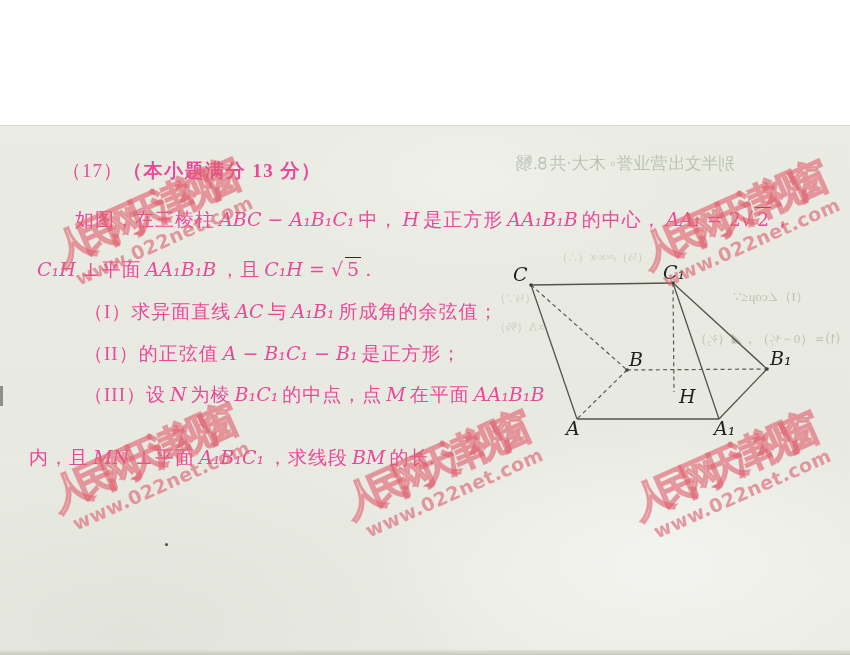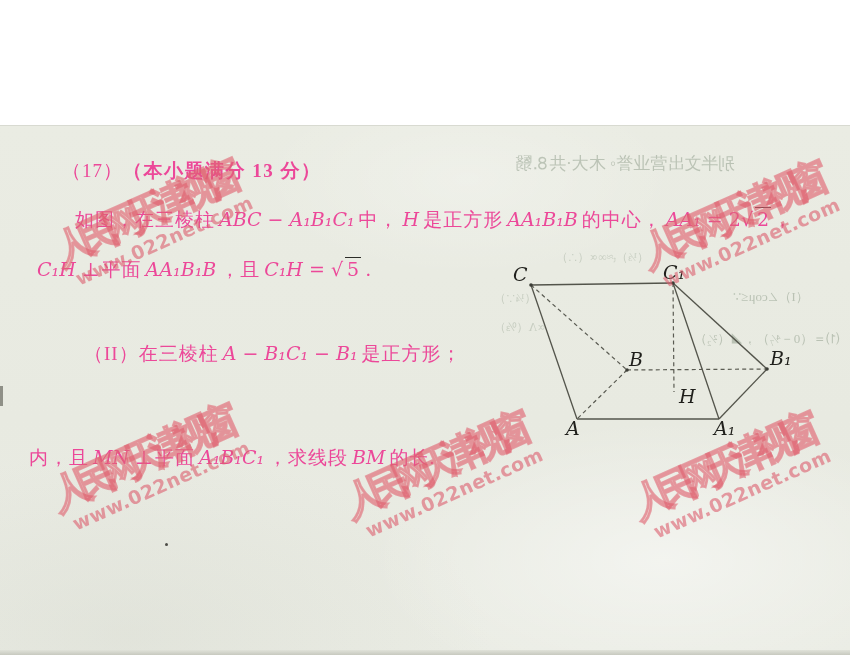--- a/index.html
+++ b/index.html
@@ -51,21 +51,23 @@
   <span class="bt" style="left:515px;top:152px;font-size:17px;">别半文出营业誉◦ 木大·共⒏翳</span>
   <span class="bt" style="left:556px;top:248px;font-size:12px;opacity:.7;">（⅓）ₜ≈∞∝（∴）</span>
   <span class="bt" style="left:733px;top:288px;font-size:13px;">（I）∠coμ≤∵</span>
   <span class="bt" style="left:694px;top:330px;font-size:13px;">⑴＝（0－⁴⁄₇），◢（²⁄₂）</span>
   <span class="bt" style="left:494px;top:290px;font-size:12px;opacity:.7;">（¼∵）</span>
   <span class="bt" style="left:494px;top:318px;font-size:12px;opacity:.7;">∝Λ（↉）</span>
 
   <div class="tl" style="left:62px;top:158px;"><span class="seg-cn">（17）</span><span class="seg-cnb">（本小题满分 13 分）</span></div>
   <div class="tl" style="left:75px;top:206px;"><span class="seg-cn">如图，在三棱柱</span><span class="seg-m">ABC</span><span class="seg-mn">−</span><span class="seg-m">A₁B₁C₁</span><span class="seg-cn">中，</span><span class="seg-m">H</span><span class="seg-cn">是正方形</span><span class="seg-m">AA₁B₁B</span><span class="seg-cn">的中心，</span><span class="seg-m">AA₁</span><span class="seg-mn">= 2√</span><span class="seg-rt">2</span><span class="seg-cn">，</span></div>
   <div class="tl" style="left:33px;top:256px;text-align:right;"><span class="seg-m">C₁H</span><span class="seg-mn">⊥</span><span class="seg-cn">平面</span><span class="seg-m">AA₁B₁B</span><span class="seg-cn">，且</span><span class="seg-m">C₁H</span><span class="seg-mn">= √</span><span class="seg-rt">5</span><span class="seg-mn">.</span></div>
-  <div class="tl" style="left:84px;top:340px;"><span class="seg-cn">（II）在三棱柱</span><span class="seg-m">A</span><span class="seg-mn">−</span><span class="seg-m">B₁C₁</span><span class="seg-mn">−</span><span class="seg-m">B₁</span><span class="seg-cn">是正方形；</span></div>
+  <div class="tl" style="left:84px;top:298px;"><span class="seg-cn">（I）求异面直线</span><span class="seg-m">AC</span><span class="seg-cn">与</span><span class="seg-m">A₁B₁</span><span class="seg-cn">所成角的余弦值；</span></div>
+  <div class="tl" style="left:84px;top:340px;"><span class="seg-cn">（II）的正弦值</span><span class="seg-m">A</span><span class="seg-mn">−</span><span class="seg-m">B₁C₁</span><span class="seg-mn">−</span><span class="seg-m">B₁</span><span class="seg-cn">是正方形；</span></div>
+  <div class="tl" style="left:84px;top:381px;"><span class="seg-cn">（III）设</span><span class="seg-m">N</span><span class="seg-cn">为棱</span><span class="seg-m">B₁C₁</span><span class="seg-cn">的中点，点</span><span class="seg-m">M</span><span class="seg-cn">在平面</span><span class="seg-m">AA₁B₁B</span></div>
   <div class="tl" style="left:29px;top:444px;"><span class="seg-cn">内，且</span><span class="seg-m">MN</span><span class="seg-mn">⊥</span><span class="seg-cn">平面</span><span class="seg-m">A₁B₁C₁</span><span class="seg-cn">，求线段</span><span class="seg-m">BM</span><span class="seg-cn">的长.</span></div>
 
   <svg class="fig" width="320" height="200" viewBox="0 0 320 200">
 
     <line class="edge" x1="38" y1="35" x2="180" y2="33"></line>
     <line class="edge" x1="38" y1="35" x2="84" y2="169"></line>
     <line class="edge" x1="84" y1="169" x2="226" y2="169"></line>
     <line class="edge" x1="180" y1="33" x2="226" y2="169"></line>
     <line class="edge" x1="180" y1="33" x2="274" y2="119"></line>
     <line class="edge" x1="226" y1="169" x2="274" y2="119"></line>

